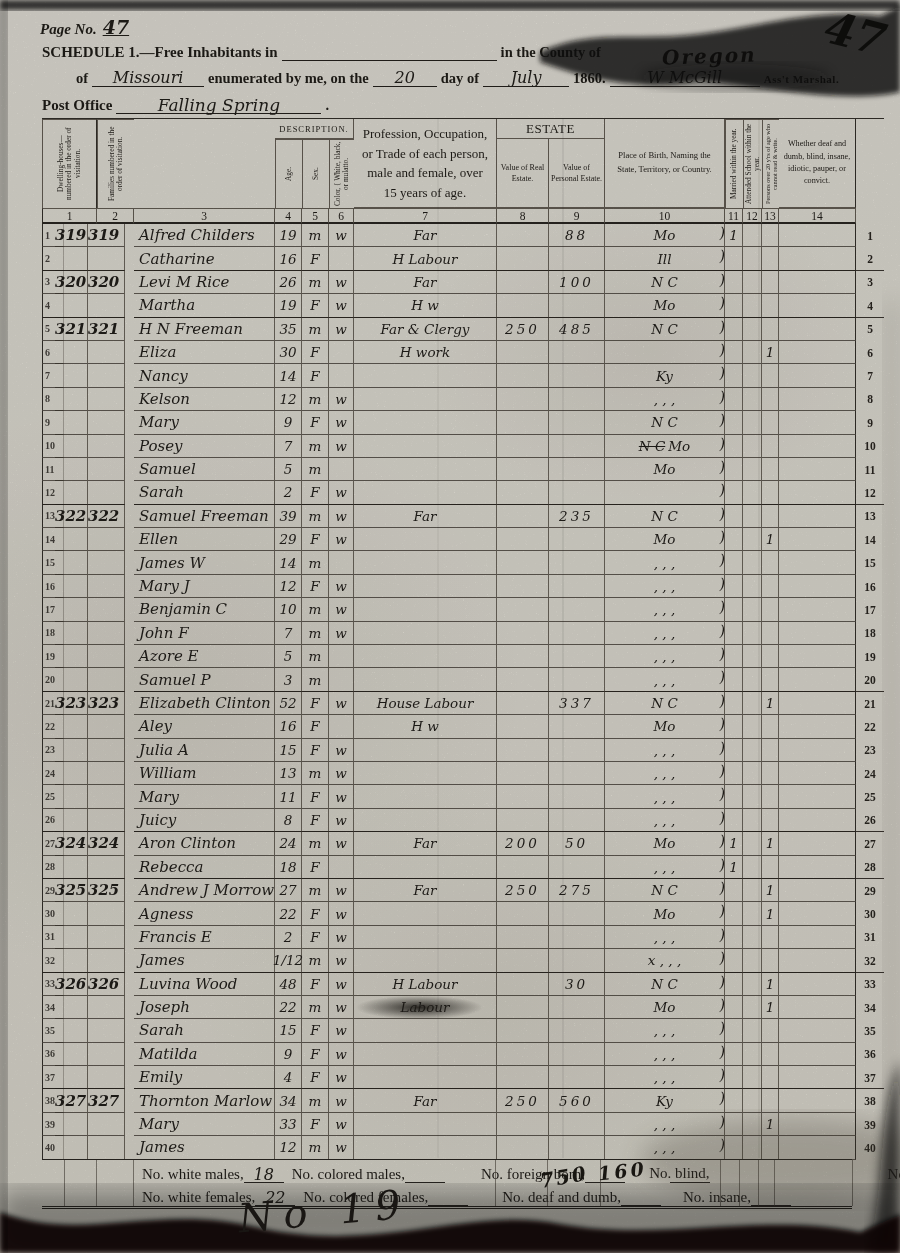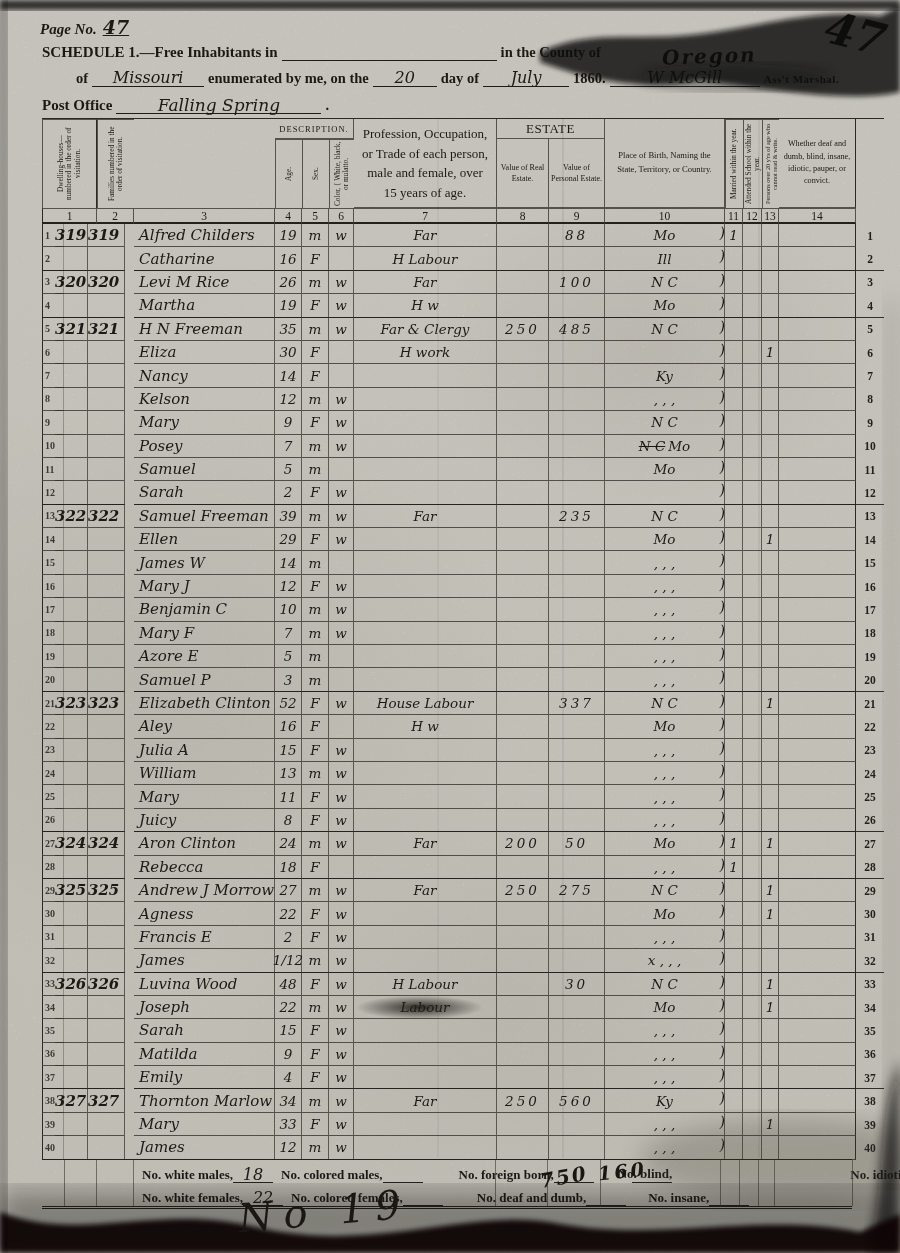--- a/index.html
+++ b/index.html
@@ -74,21 +74,21 @@
   .bi{position:relative;}
   .bi .fl{position:absolute;right:-1px;top:1px;font-size:14px;}
   .stk{text-decoration:line-through;margin-right:3px;}
   .mk{font-size:12.5px;}
   .blotted{background:radial-gradient(ellipse 62% 75% at 46% 52%, rgba(22,19,15,.85), rgba(22,19,15,0) 72%);}
   
   .ftr{position:absolute;left:42px;top:1159px;width:810px;height:50px;z-index:5;
        border-top:1.4px solid #2b2823;border-bottom:3px double #2b2823;padding-left:100px;box-sizing:border-box;}
   .frow{display:flex;align-items:flex-end;height:23px;white-space:nowrap;}
   .fitem{display:flex;align-items:flex-end;margin-right:8px;}
-  .flabel{font-weight:bold;font-size:13px;}
+  .flabel{font-weight:normal;font-size:15px;}
   .fblank{display:inline-block;width:40px;border-bottom:1px solid #2b2823;text-align:center;
        font-family:"DejaVu Serif",serif;font-style:italic;font-size:16px;line-height:14px;}
   .frow1 .fitem:nth-child(3){margin-left:28px;}
   .frow1 .fitem:nth-child(4){margin-left:16px;flex-direction:column;}
   .frow1 .fitem:nth-child(5){margin-left:170px;}
   .frow2 .fitem:nth-child(3){margin-left:26px;}
   .frow2 .fitem:nth-child(4){margin-left:14px;}
   .frow2 .fitem:nth-child(5){margin-left:168px;}
   .frow2 .fitem:nth-child(6){margin-left:40px;}
   .fvline{position:absolute;top:0;height:100%;width:1px;background:rgba(72,65,55,.6);}
@@ -523,21 +523,21 @@
           <div class="c11 hw mk"></div>
           <div class="c12 hw mk"></div>
           <div class="c13 hw mk"></div>
           <div class="c14"></div>
           <div class="rn">17</div>
         </div>
         <div class="trow">
           <div class="ln">18</div>
           <div class="c1 hw dwn"></div>
           <div class="c2 hw dwn"></div>
-          <div class="c3 hw nm">Mary F</div>
+          <div class="c3 hw nm">John F</div>
           <div class="c4 hw">7</div>
           <div class="c5 hw">m</div>
           <div class="c6 hw">w</div>
           <div class="c7 hw"></div>
           <div class="c8 hw val"></div>
           <div class="c9 hw val"></div>
           <div class="c10 hw bi">
             <span>, , ,</span>
             <span class="fl">)</span>
           </div>

